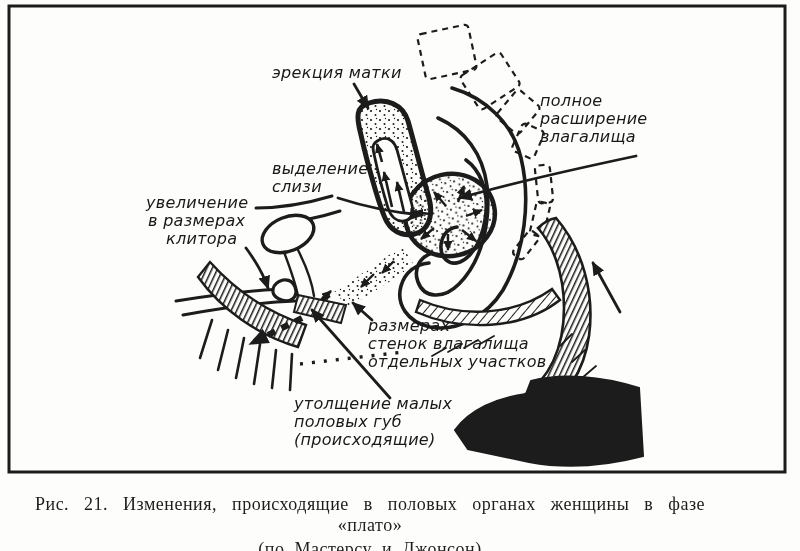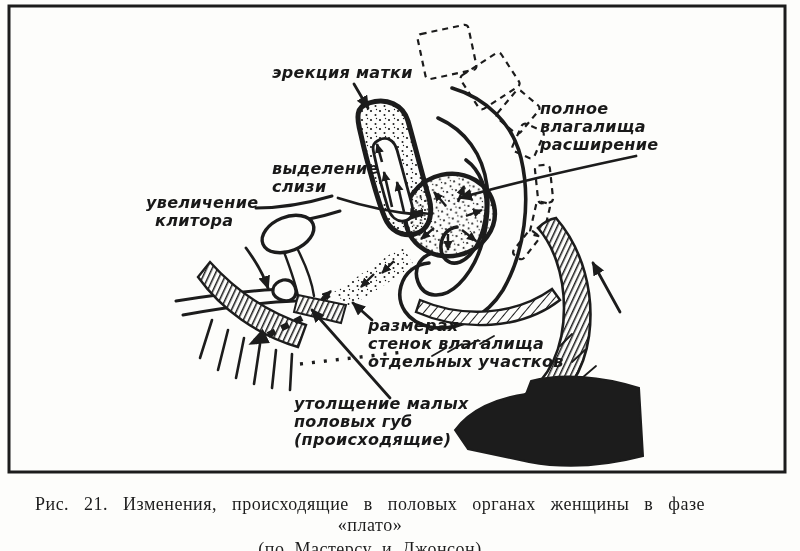--- a/index.html
+++ b/index.html
@@ -9,21 +9,21 @@
     margin:0 auto;
     background:#fdfdfb;
     overflow:hidden;
     font-family:"DejaVu Sans",sans-serif;
   }
   .art{position:absolute;left:0;top:0;}
   .lbl{
     position:absolute;
     font-family:"DejaVu Sans",sans-serif;
     font-style:italic;
-    font-weight:bold;
+    font-weight:normal;
     font-size:16px;
     line-height:1.13;
     letter-spacing:.3px;
     color:#191919;
     white-space:nowrap;
   }
   .caption{
     position:absolute;
     left:0;top:494px;width:740px;
     text-align:center;
@@ -182,33 +182,34 @@
       <path d="M372,320 L353,303" marker-end="url(#ah)"></path>
       <path d="M620,312 L593,263" marker-end="url(#ah)"></path>
       <path d="M390,398 L312,310" marker-end="url(#ah)"></path>
     </g>
   </svg>
 
   <div class="lbl" style="left:272px;top:64px;">
     <div>эрекция матки</div>
   </div>
 
-  <div class="lbl" style="left:540px;top:92px;margin-top:8px;">
+  <div class="lbl" style="left:540px;top:92px;">
     <div>полное</div>
+    <div>расширение</div>
     <div>влагалища</div>
-    <div>расширение</div>
   </div>
 
   <div class="lbl" style="left:272px;top:160px;">
     <div>выделение</div>
     <div>слизи</div>
   </div>
 
-  <div class="lbl" style="left:146px;top:194px;">
+  <div class="lbl" style="left:146px;top:194px;text-align:center;">
     <div>увеличение</div>
+    <div style="margin-left:-1px">в размерах</div>
     <div style="margin-left:9px">клитора</div>
   </div>
 
   <div class="lbl" style="left:368px;top:317px;">
     <div>размерах</div>
     <div>стенок влагалища</div>
     <div>отдельных участков</div>
   </div>
 
   <div class="lbl" style="left:294px;top:395px;">

